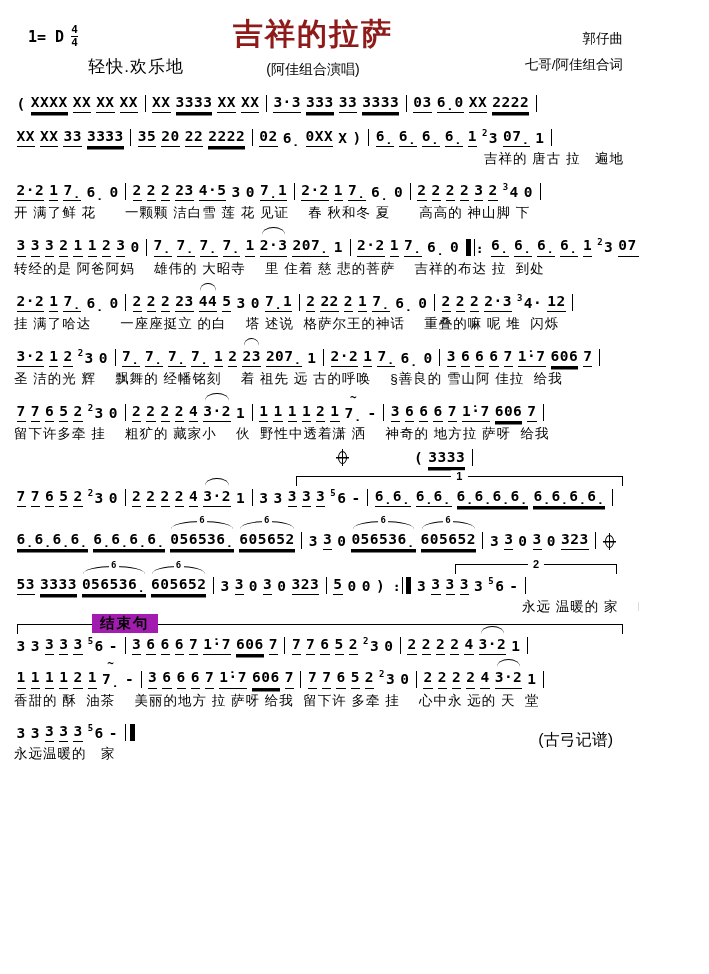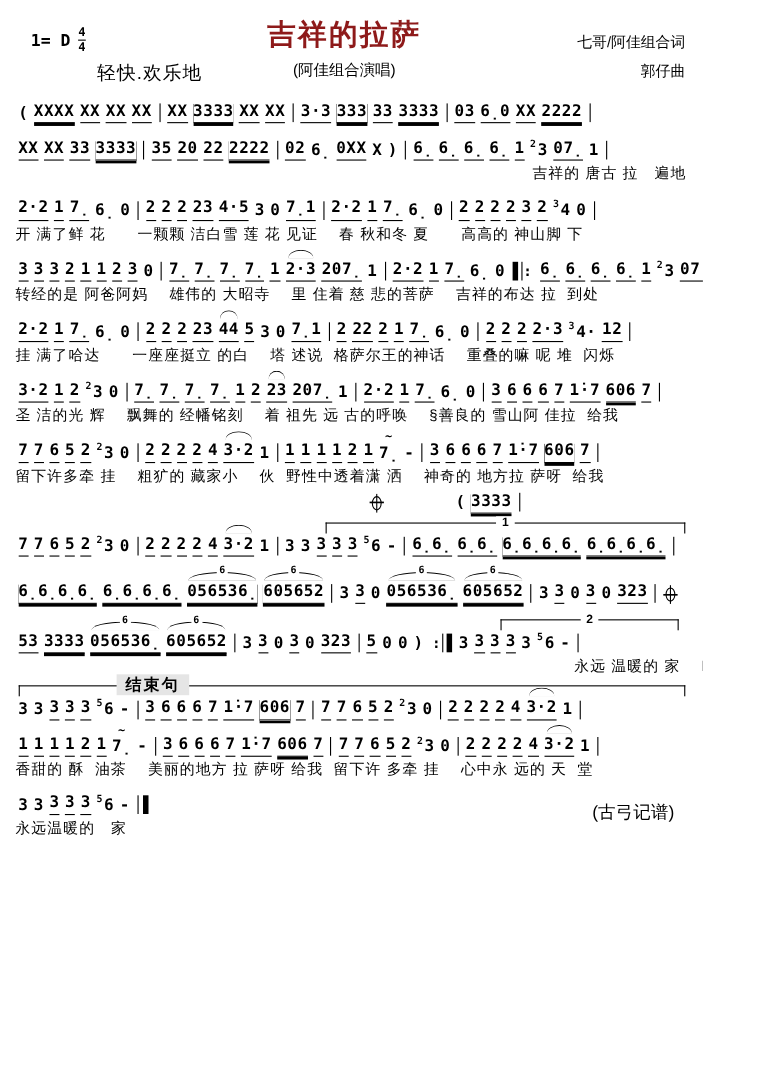--- a/index.html
+++ b/index.html
@@ -11,21 +11,21 @@
     overflow:hidden;
   }
   
   .header{display:grid;grid-template-columns:170px 1fr 185px;margin-bottom:14px;}
   .hdr-left{padding-top:10px;padding-left:14px;}
   .keyline{font-family:"DejaVu Sans Mono",monospace;font-weight:bold;font-size:15px;display:flex;align-items:center;}
   .frac{display:inline-flex;flex-direction:column;text-align:center;font-size:11px;line-height:1.1;margin-left:7px;font-weight:bold;}
   .frac .bot{border-top:1px solid #000;}
   .tempo{font-size:17px;margin-top:6px;letter-spacing:1px;text-align:right;}
   .hdr-center{text-align:center;}
-  .title{font-size:26px;font-weight:bold;letter-spacing:2px;}
+  .title{font-size:30px;font-weight:bold;letter-spacing:2px;}
   .subtitle{font-size:14px;margin-top:6px;}
   .hdr-right{text-align:right;font-size:13.5px;padding-top:12px;line-height:1.9;padding-right:4px;}
   
   .system{position:relative;margin-bottom:13px;}
   .notes{display:flex;align-items:flex-end;white-space:nowrap;}
   .tok{position:relative;display:inline-block;
        font-family:"DejaVu Sans Mono",monospace;font-weight:bold;
        font-size:14.5px;line-height:1.25;letter-spacing:0.5px;margin:0 2.5px;}
   .u1{border-bottom:1.5px solid #000;padding-bottom:1px;}
   .u2{border-bottom:1.5px solid #000;box-shadow:0 2.5px 0 0 #000;padding-bottom:1px;}
@@ -54,21 +54,21 @@
   .coda.low{align-self:flex-start;margin-top:14px;}
   
   .lyrics{font-size:13.5px;margin-top:3px;letter-spacing:1px;white-space:pre;}
   
   .has-volta{padding-top:15px;}
   .volta{position:absolute;top:4px;height:9px;border-top:1.5px solid #000;
          border-left:1.5px solid #000;border-right:1.5px solid #000;}
   .volta-label{position:absolute;left:50%;transform:translate(-50%,-55%);
          background:#fff;padding:0 5px;font-size:11px;font-weight:bold;}
   .volta-label:empty{display:none;}
-  .pre-label{position:absolute;top:-6px;left:92px;background:#e5e5e5;padding:0 8px;
+  .pre-label{position:absolute;top:-6px;left:78px;background:#a21caf;padding:0 8px;
          font-size:14.5px;font-weight:bold;letter-spacing:2px;z-index:2;}
   .annotation .notes{align-items:center;}
   .right-note{position:absolute;right:14px;top:8px;font-size:16px;}
 </style>
 </head>
 <body>
 
 <div class="page">
   <div class="header">
     <div class="hdr-left">
@@ -79,22 +79,22 @@
           <span class="bot">4</span>
         </span>
       </div>
       <div class="tempo">轻快.欢乐地</div>
     </div>
     <div class="hdr-center">
       <div class="title" id="song-title" style="color: rgb(142, 26, 26);">吉祥的拉萨</div>
       <div class="subtitle">(阿佳组合演唱)</div>
     </div>
     <div class="hdr-right">
+      <div>郭仔曲</div>
       <div>七哥/阿佳组合词</div>
-      <div>郭仔曲</div>
     </div>
   </div>
 
   <div id="score">
       <div class="system" style="margin-bottom: 14px;">
         <div class="notes">
           <span class="tok note">(</span>
           <span class="tok note u2">XXXX</span>
           <span class="tok note u1">XX</span>
           <span class="tok note u1">XX</span>

